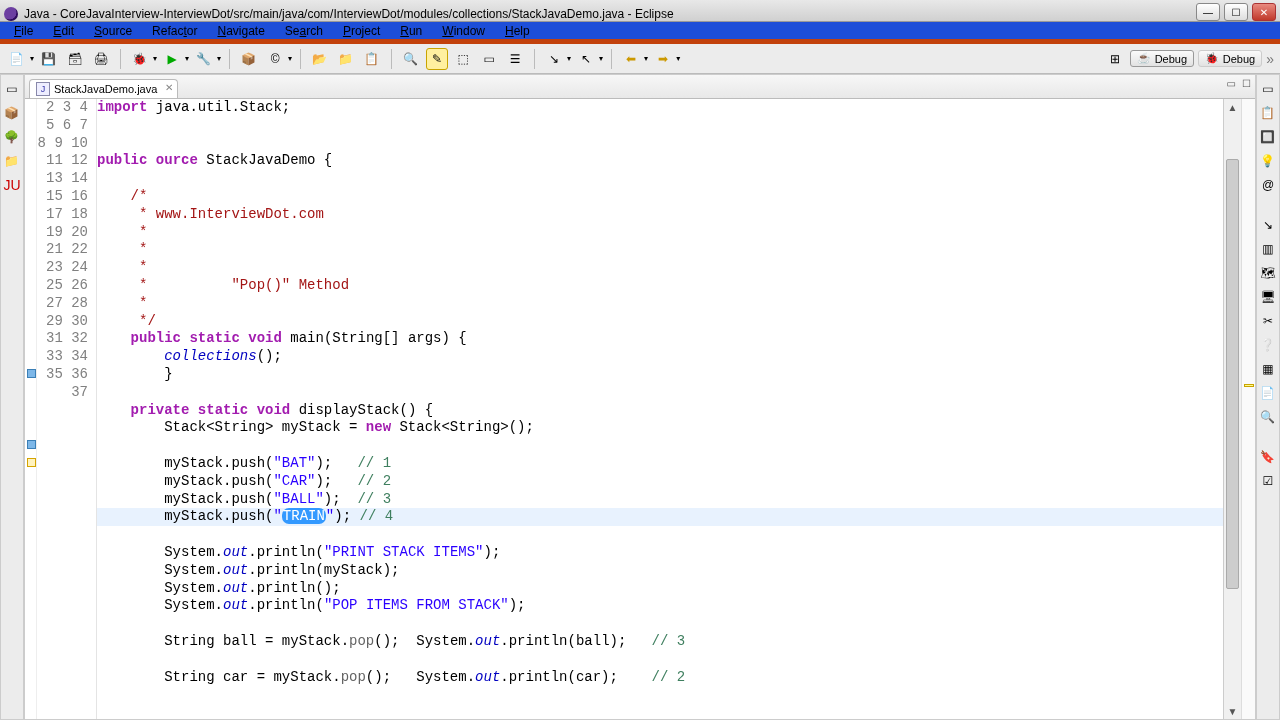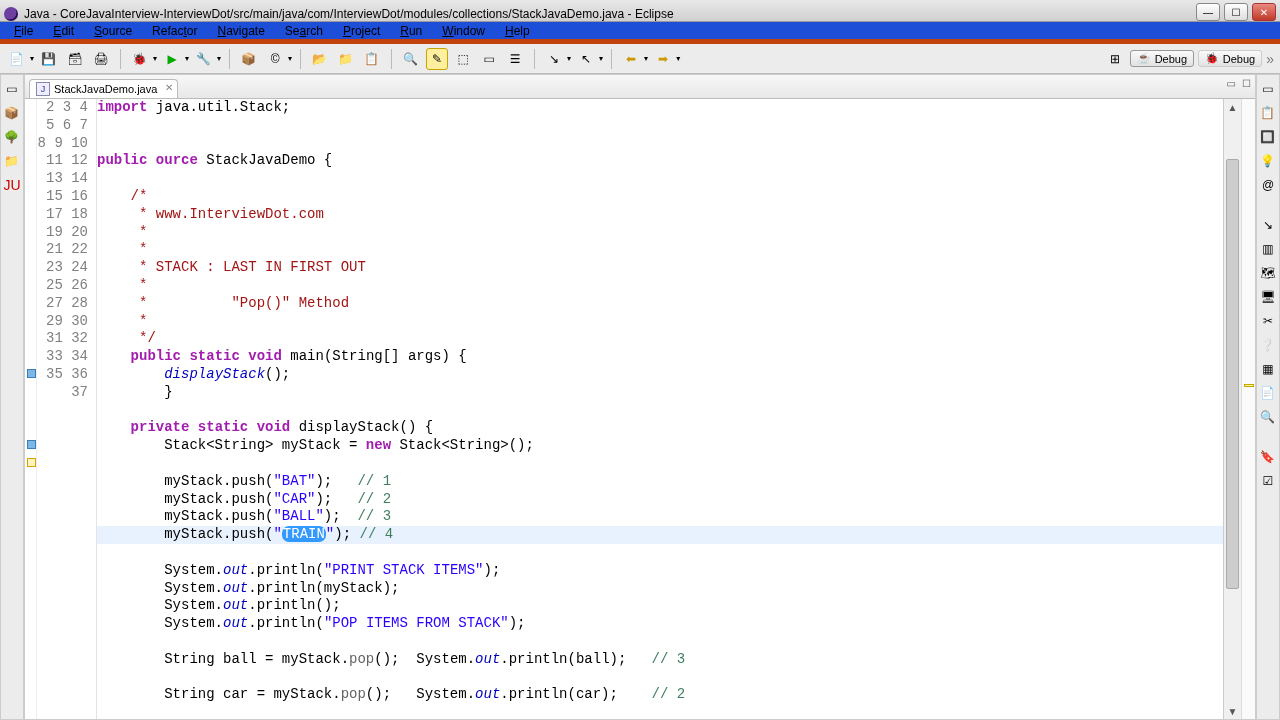--- a/index.html
+++ b/index.html
@@ -312,27 +312,26 @@
 </div>
       <div class="code" id="code"><span class="line"><span class="k">import</span> java.util.Stack;
 </span><span class="line">
 </span><span class="line">
 </span><span class="line"><span class="k">public</span> <span class="k">ource</span> StackJavaDemo {
 </span><span class="line">
 </span><span class="line">    <span class="jdoc">/*</span>
 </span><span class="line">    <span class="jdoc"> * www.InterviewDot.com</span>
 </span><span class="line">    <span class="jdoc"> *</span>
 </span><span class="line">    <span class="jdoc"> *</span>
-</span><span class="line">    <span class="jdoc"> * STACK : LAST IN FIRST OUT</span>
 </span><span class="line">    <span class="jdoc"> *</span>
 </span><span class="line">    <span class="jdoc"> *          "Pop()" Method</span>
 </span><span class="line">    <span class="jdoc"> *</span>
 </span><span class="line">    <span class="jdoc"> */</span>
 </span><span class="line">    <span class="k">public</span> <span class="k">static</span> <span class="k">void</span> main(String[] args) {
-</span><span class="line">        <span class="it">displayStack</span>();
+</span><span class="line">        <span class="it">collections</span>();
 </span><span class="line">        }
 </span><span class="line">
 </span><span class="line">    <span class="k">private</span> <span class="k">static</span> <span class="k">void</span> displayStack() {
 </span><span class="line">        Stack&lt;String&gt; myStack = <span class="k">new</span> Stack&lt;String&gt;();
 </span><span class="line">
 </span><span class="line">        myStack.push(<span class="str">"BAT"</span>);   <span class="cmt">// 1</span>
 </span><span class="line">        myStack.push(<span class="str">"CAR"</span>);   <span class="cmt">// 2</span>
 </span><span class="line">        myStack.push(<span class="str">"BALL"</span>);  <span class="cmt">// 3</span>
 </span><span class="line curline">        myStack.push(<span class="str">"</span><span class="selection">TRAIN</span><span class="str">"</span>); <span class="cmt">// 4</span>
 </span><span class="line">

